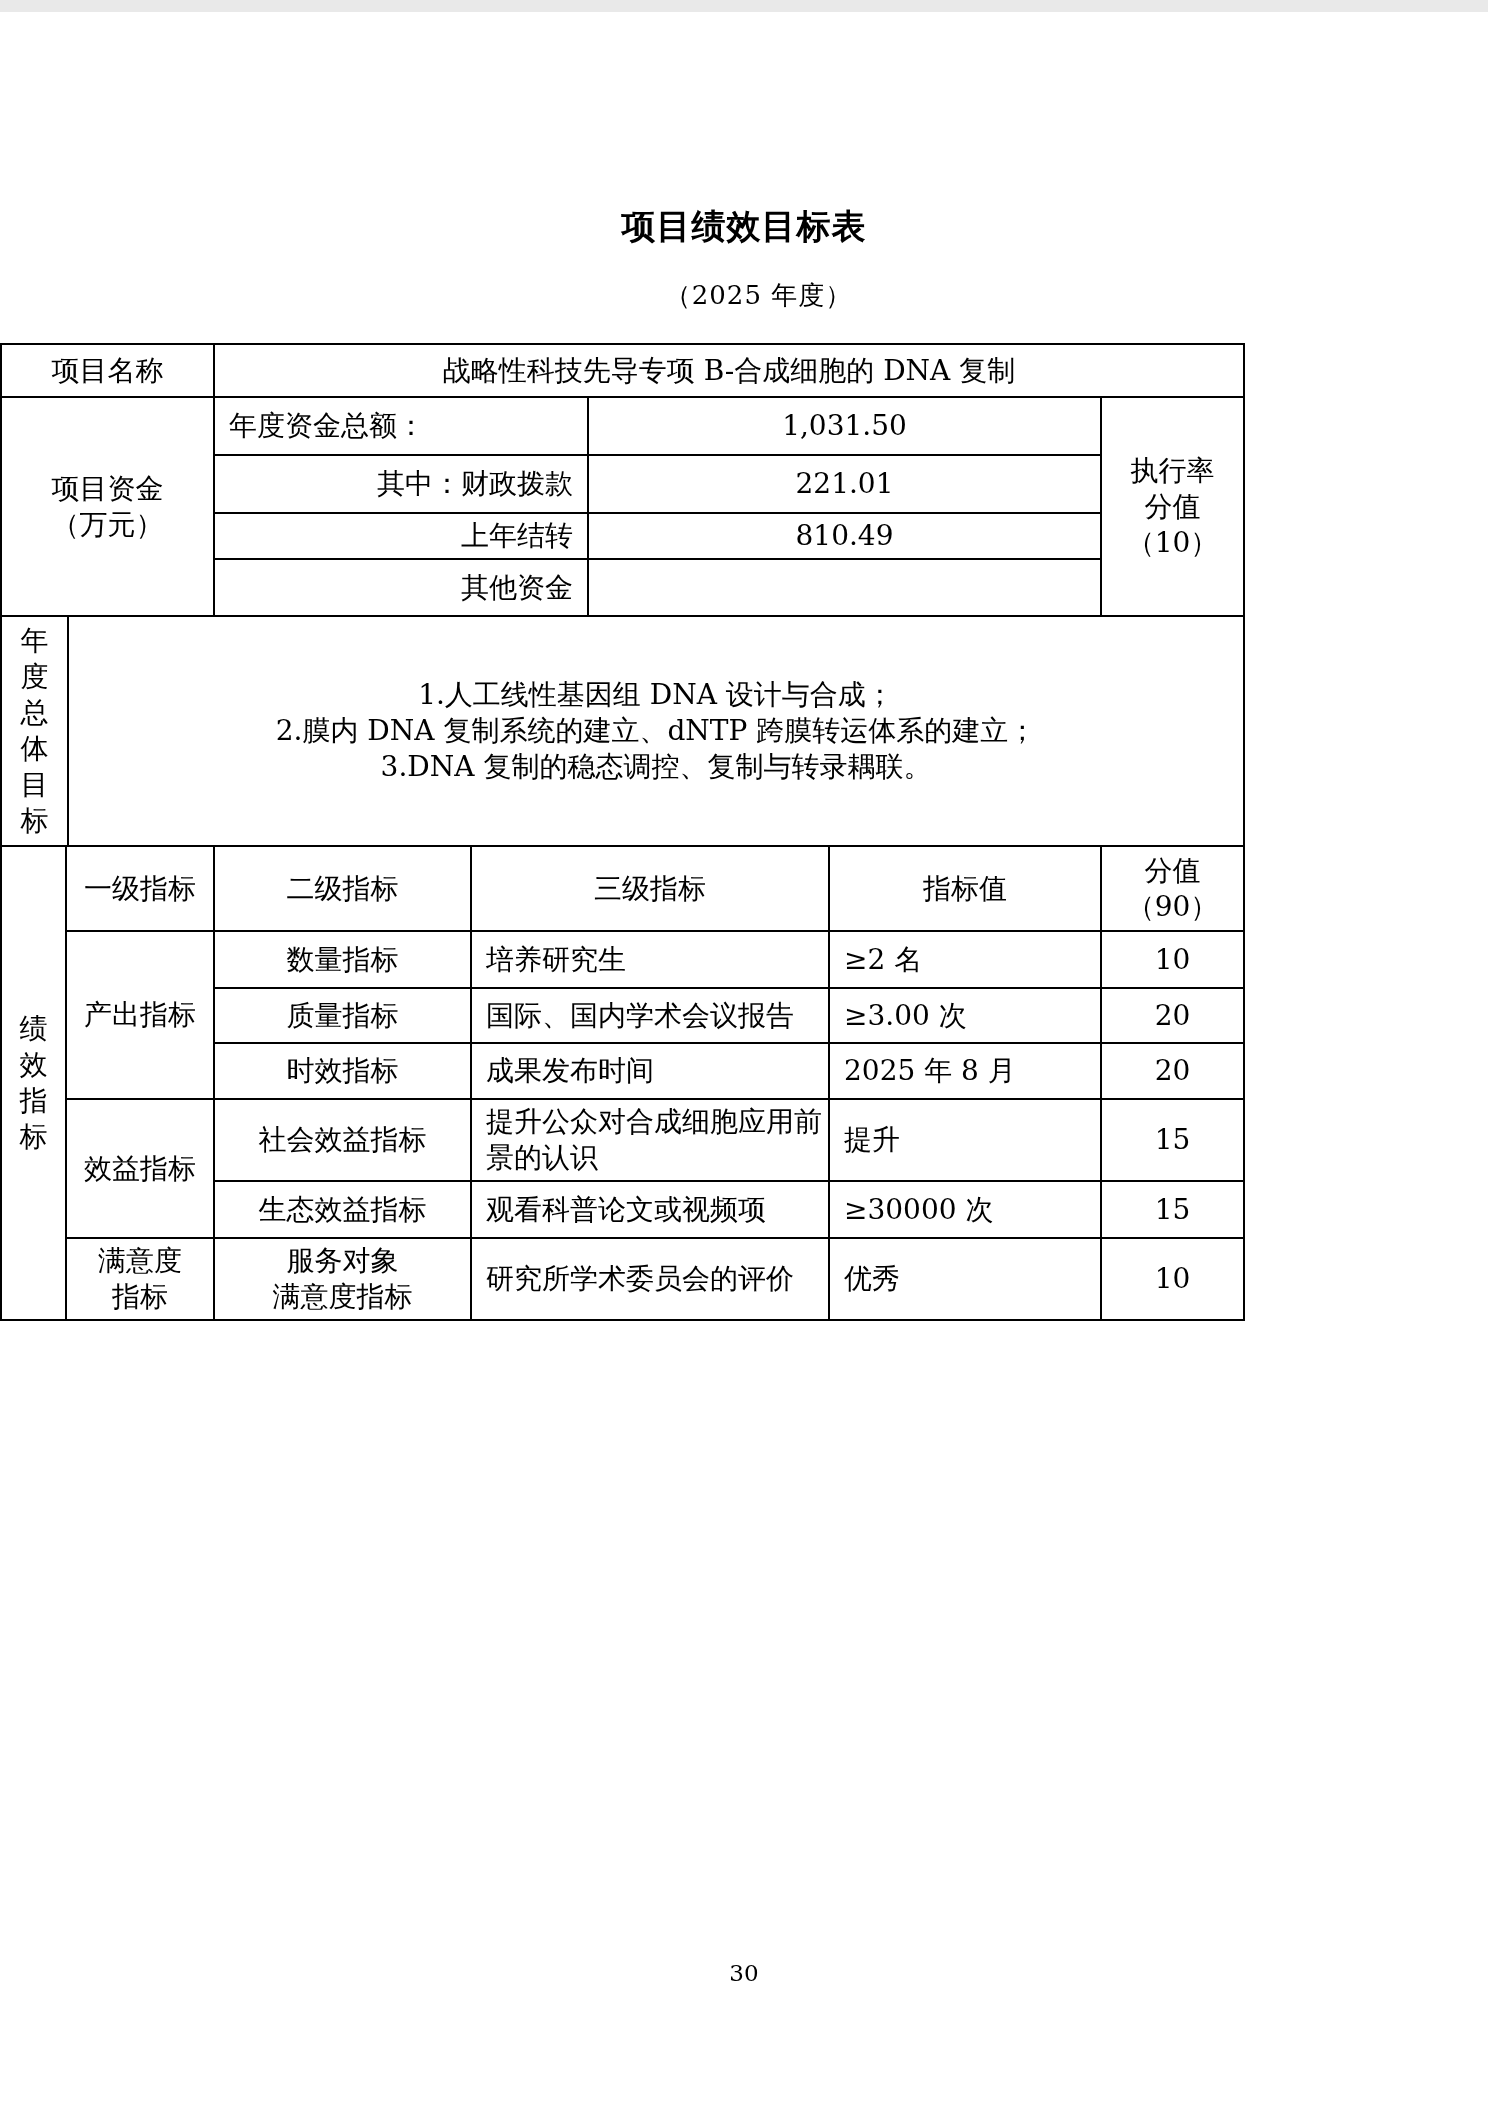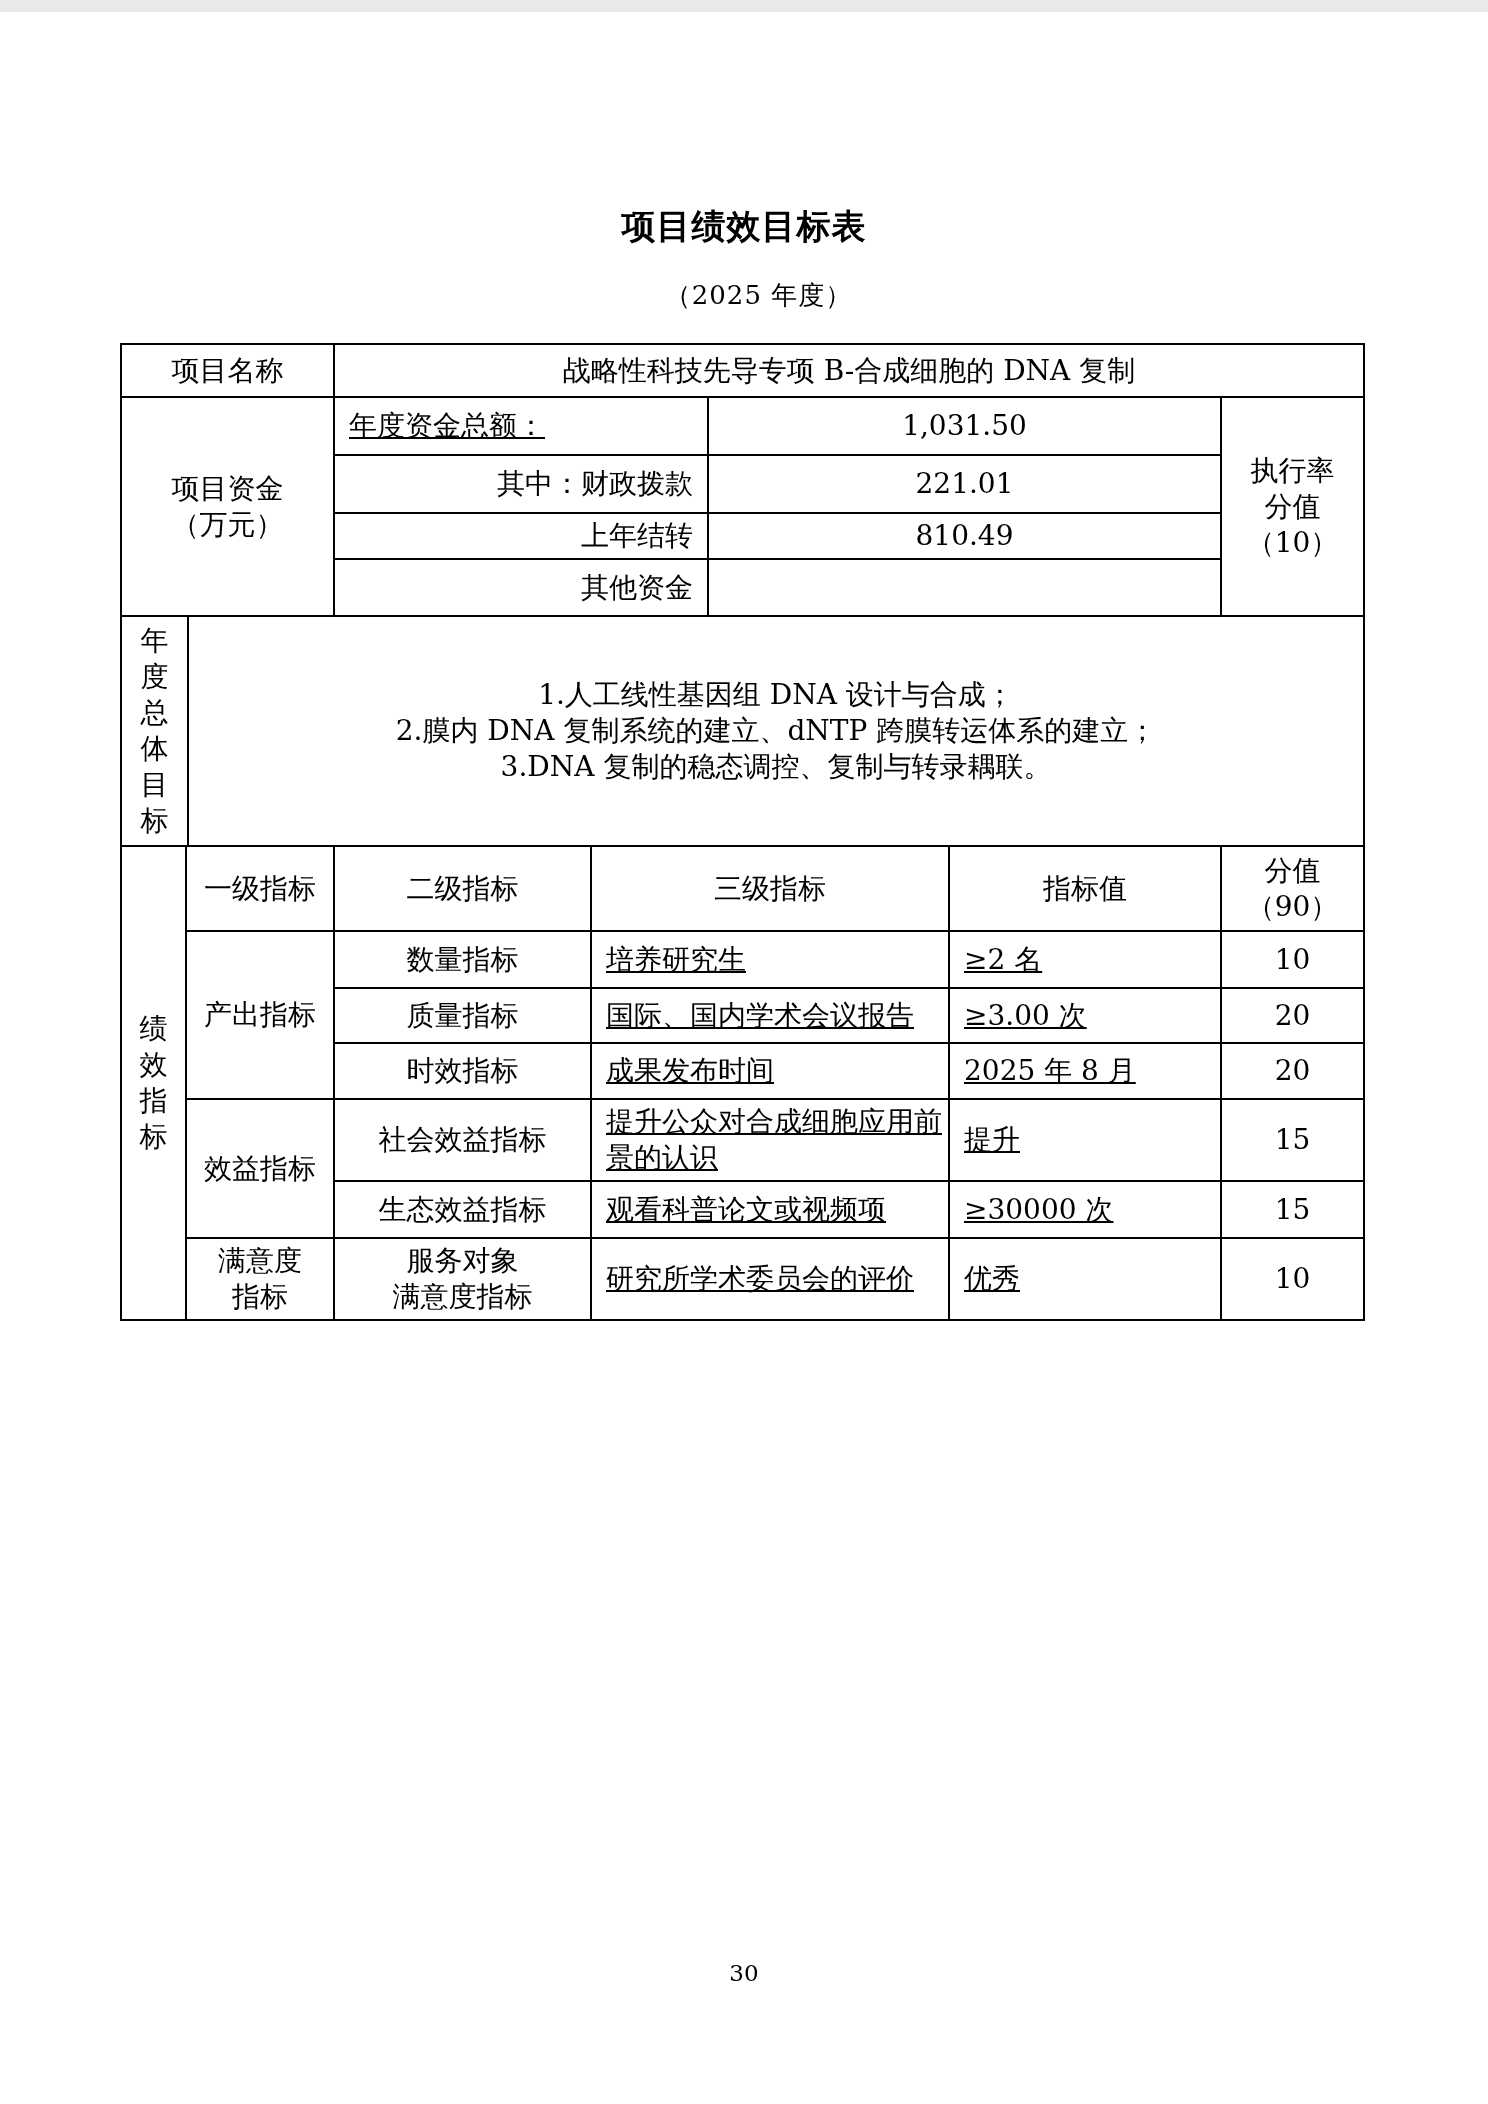--- a/index.html
+++ b/index.html
@@ -8,31 +8,31 @@
     position:relative;font-family:"DejaVu Serif","Liberation Serif",serif;color:#000;
   }
   .title{
     padding-top:192px;margin:12px;text-align:center;
     font-size:34px;font-weight:bold;letter-spacing:1px;
     font-family:"Liberation Sans","DejaVu Sans",sans-serif;
   }
   .subtitle{
     margin-top:28px;text-align:center;font-size:26px;letter-spacing:1px;padding-left:29px;
   }
-  .doc{width:1243px;margin-left:120px;margin-top:30px;}
+  .doc{width:1243px;margin-top:30px;}
   table.t{
     border-collapse:collapse;table-layout:fixed;width:1243px;
   }
   table.t + table.t{margin-top:-2px;}
   td.c{
     border:2px solid #000;font-size:28px;line-height:36px;
     text-align:center;vertical-align:middle;padding:4px 6px;
     overflow:hidden;
   }
-  td.left{text-align:left;padding-left:14px;padding-right:5px;text-decoration:underline;}
+  td.left{text-align:left;padding-left:14px;padding-right:5px;}
   td.right{text-align:right;padding-right:14px;}
   .prew{white-space:pre-line;}
   .vlabel{white-space:pre-line;line-height:38px;padding:0;}
   .vlabel2{white-space:pre-line;line-height:60px;padding:0;}
   .execlbl{white-space:pre-line;line-height:44px;padding:0 4px;border-radius:10px;}
   .goals{
     text-align:left;white-space:pre-line;line-height:58px;
     padding-left:18px;padding-right:10px;
   }
   .scorehead{white-space:pre-line;line-height:40px;}

